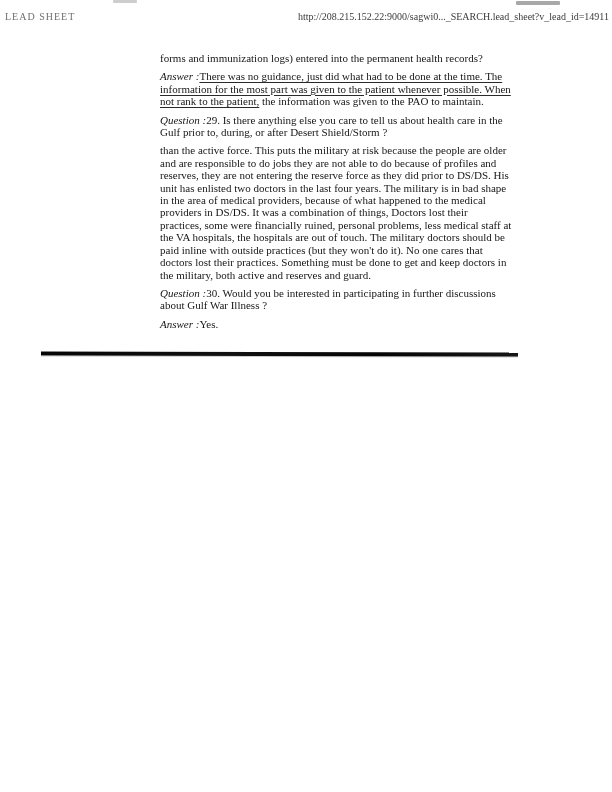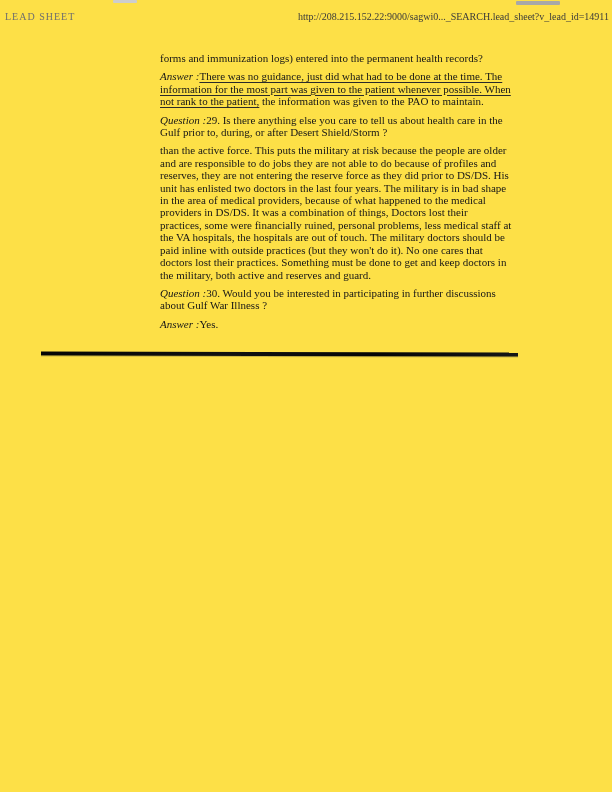--- a/index.html
+++ b/index.html
@@ -1,20 +1,20 @@
 <!DOCTYPE html>
 <html><head>
 <meta charset="utf-8">
 <style>
   html, body { margin:0; padding:0; background:#e8e8e8; }
   .page {
     position:relative;
     width:612px; height:792px;
     margin:0 auto;
-    background:#fde047;
+    background:#ffffff;
     overflow:hidden;
     font-family:"Liberation Serif", serif;
     color:#1b1b1b;
   }
   
   .artifact { position:absolute; background:#b9b9b9; border-radius:1px; }
   .artifact.a1 { left:113px; top:0; width:24px; height:3px; background:#cdcdcd; }
   .artifact.a2 { left:516px; top:1px; width:44px; height:4px; background:#a8a8a8; }
 
   

